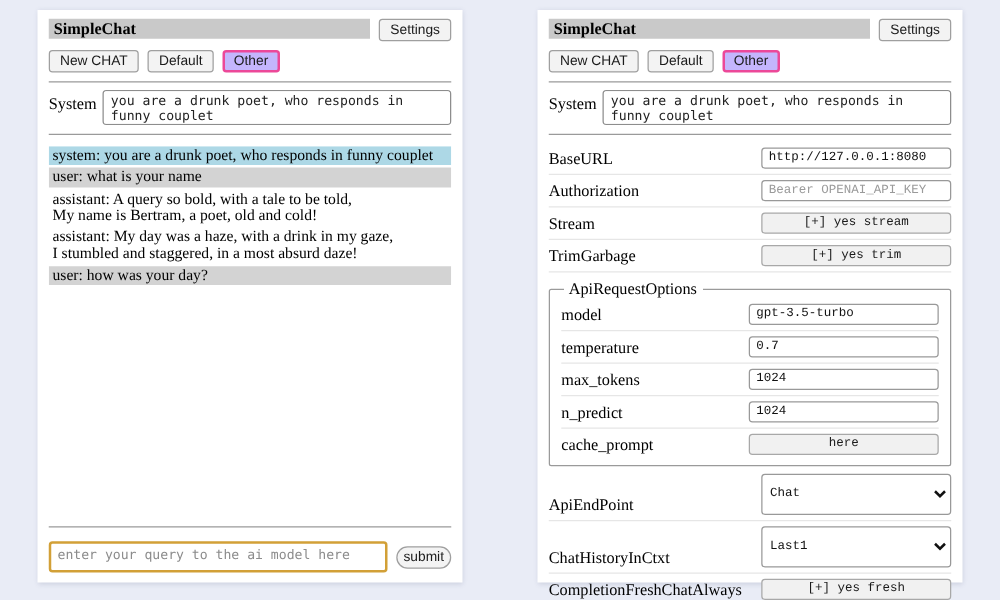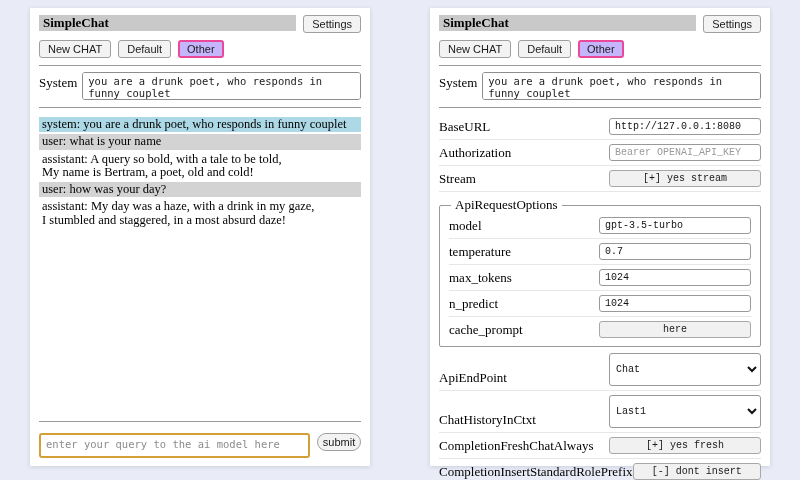--- a/index.html
+++ b/index.html
@@ -48,21 +48,21 @@
   .messages { flex:1; overflow:hidden; margin-top:3px;font-family:Liberation Serif, serif; }
   .msg {
     font-size:12.5px; line-height:1.06; color:#000;
     margin:0 0 2px 0; padding:1px 3px; white-space:pre-line;
   }
   .msg.system { background:#add8e6; }
   .msg.user   { background:#d3d3d3; }
   .msg.assistant { background:transparent; }
 
   
-  .query-row { display:flex; gap:7px; align-items:flex-start; margin-top:5px; }
+  .query-row { display:flex; gap:7px; align-items:center; margin-top:5px; }
   .query-row textarea {
     flex:1; height:25px; resize:none;
     font-family:"DejaVu Sans Mono", monospace; font-size:10.5px; color:#333;
     border:1px solid #9a9a9a; border-radius:3px; padding:3px 5px;
   }
   .query-row textarea::placeholder { color:#8c8c8c; }
   .panel-left .query-row textarea { border:2px solid #d2a037; }
   .submit-btn { width:44px; padding:2px 4px;border-radius:11px; }
 
   
@@ -115,23 +115,23 @@
     <textarea spellcheck="false" style="">you are a drunk poet, who responds in funny couplet</textarea>
   </div>
 
   <hr class="sep">
 
   <div class="messages">
     <p class="msg system">system: you are a drunk poet, who responds in funny couplet</p>
     <p class="msg user">user: what is your name</p>
     <p class="msg assistant">assistant: A query so bold, with a tale to be told,
 My name is Bertram, a poet, old and cold!</p>
-    <p class="msg user">user: how was your day?</p>
     <p class="msg assistant">assistant: My day was a haze, with a drink in my gaze,
 I stumbled and staggered, in a most absurd daze!</p>
+    <p class="msg user">user: how was your day?</p>
   </div>
 
   <hr class="sep">
 
   <div class="query-row">
     <textarea spellcheck="false" placeholder="enter your query to the ai model here" style=""></textarea>
     <button class="btn submit-btn">submit</button>
   </div>
 </div>
 
@@ -161,20 +161,24 @@
     <input class="ctl" value="http://127.0.0.1:8080" style="">
   </div>
   <div class="srow">
     <span>Authorization</span>
     <input class="ctl" placeholder="Bearer OPENAI_API_KEY" style="">
   </div>
   <div class="srow">
     <span>Stream</span>
     <button class="ctl">[+] yes stream</button>
   </div>
+  <div class="srow">
+    <span>TrimGarbage</span>
+    <button class="ctl">[+] yes trim</button>
+  </div>
 
   <fieldset class="api-opts">
     <legend>ApiRequestOptions</legend>
     <div class="srow">
       <span>model</span>
       <input class="ctl" value="gpt-3.5-turbo" style="">
     </div>
     <div class="srow">
       <span>temperature</span>
       <input class="ctl" value="0.7" style="">

